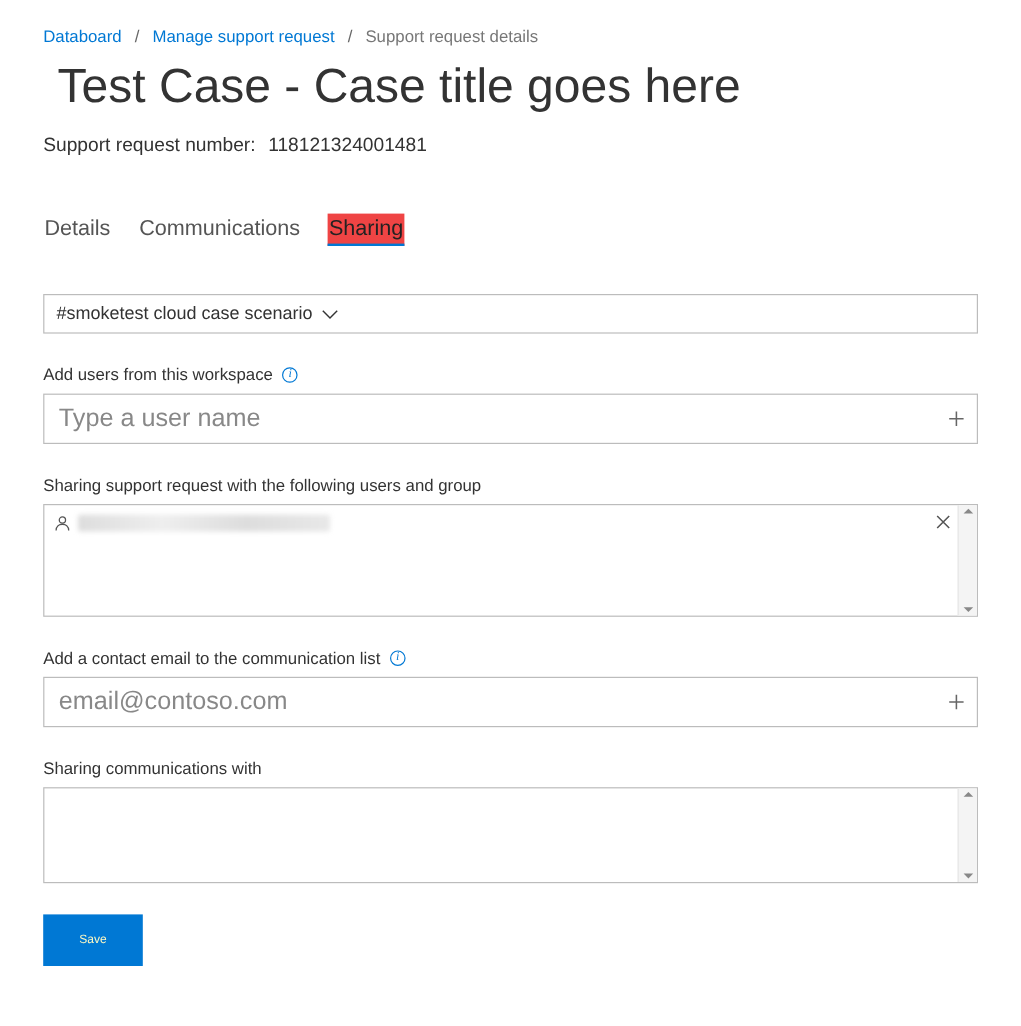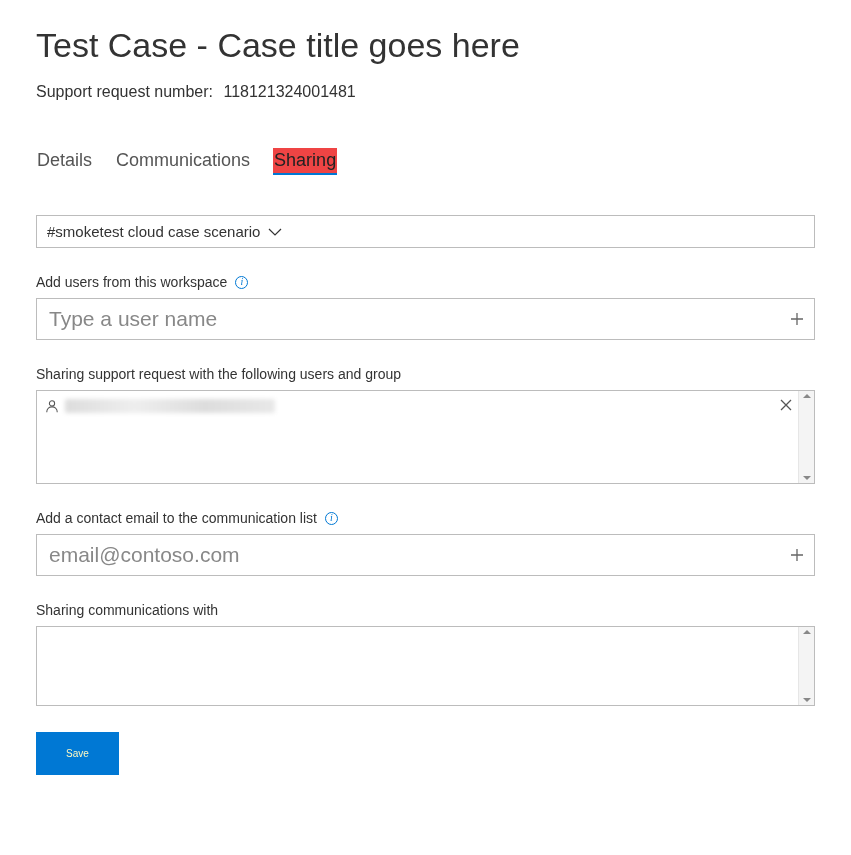--- a/index.html
+++ b/index.html
@@ -24,24 +24,24 @@
     cursor: pointer;
   }
   .breadcrumb .sep {
     margin: 0 7px;
     color: #666;
   }
   .breadcrumb .current {
     color: #777;
   }
   .title {
-    font-size: 34px;
+    font-size: 40px;
     font-weight: 300;
     color: #333;
-    margin: 4px 0 18px 0;
+    margin: 4px 0 18px 12px;
   }
   .subtitle {
     font-size: 16px;
     color: #333;
     margin-bottom: 47px;
   }
   .subtitle .label {
     margin-right: 6px;
   }
   .tabs {
@@ -179,20 +179,27 @@
     margin-left: 8px;
     color: #555;
   }
 </style>
 </head>
 <body>
 
 <div class="page">
 
   
+  <div class="breadcrumb">
+    <a>Databoard</a>
+    <span class="sep">/</span>
+    <a>Manage support request</a>
+    <span class="sep">/</span>
+    <span class="current">Support request details</span>
+  </div>
 
   
   <h1 class="title">Test Case - Case title goes here</h1>
 
   
   <div class="subtitle">
     <span class="label">Support request number:</span>
     <span>118121324001481</span>
   </div>
 

